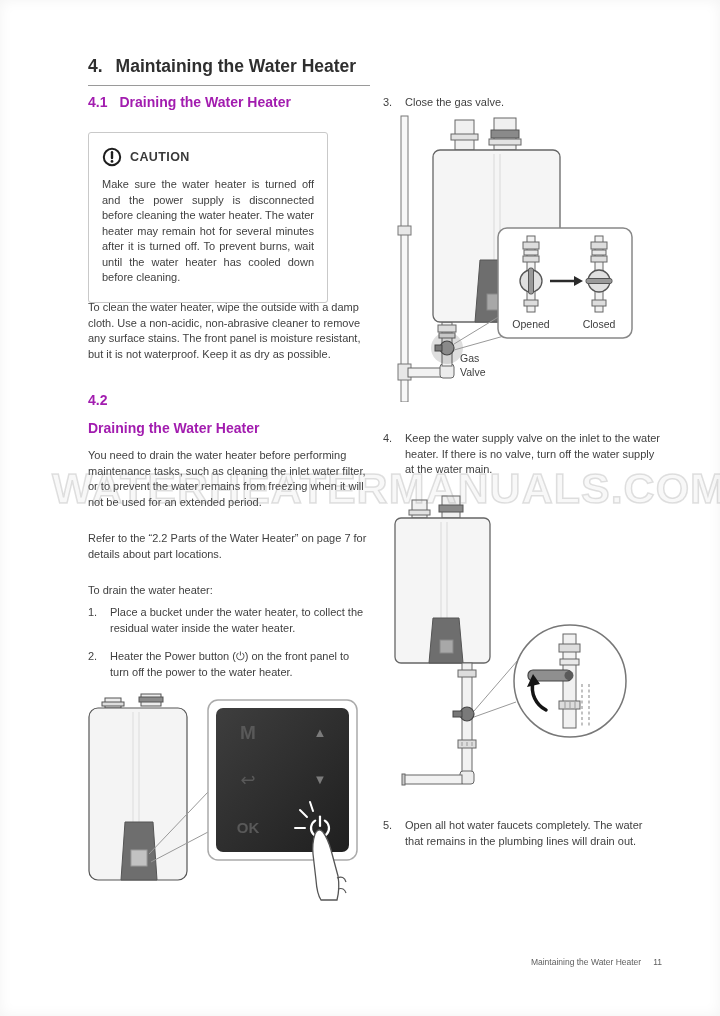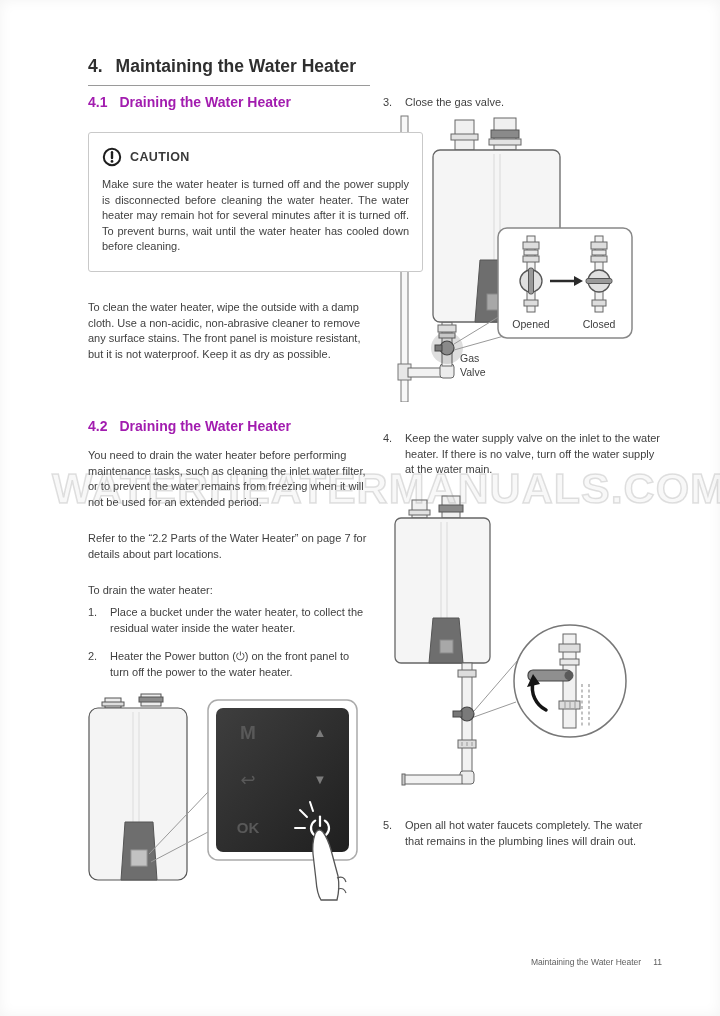--- a/index.html
+++ b/index.html
@@ -16,23 +16,23 @@
   .doc-title{
     position:absolute;left:88px;top:56px;width:282px;z-index:2;
     display:flex;gap:13px;font-weight:bold;font-size:17.5px;color:#2f2f2f;
     border-bottom:1.5px solid #9a9a9a;padding-bottom:8px;
   }
   .sec-head{
     position:absolute;left:88px;width:282px;z-index:2;
     display:flex;gap:12px;font-weight:bold;font-size:14px;color:#a21caf;
   }
   .h41{top:94px;}
-  .h42{top:418px;}
+  .h42{top:392px;flex-direction:column;}
   .caution-box{
-    position:absolute;left:88px;top:132px;width:335px;box-sizing:border-box;z-index:2;
+    position:absolute;left:88px;top:132px;width:240px;box-sizing:border-box;z-index:2;
     border:1px solid #c9c9c9;border-radius:3px;padding:14px 13px 16px 13px;background:#fff;
   }
   .caution-head{display:flex;align-items:center;gap:8px;margin-bottom:10px;}
   .caution-label{font-size:12.5px;font-weight:bold;color:#3a3a3a;letter-spacing:0.4px;}
   .caution-text{margin:0;font-size:11px;line-height:15.5px;text-align:justify;color:#3f3f3f;}
   .para{position:absolute;left:88px;width:282px;margin:0;font-size:11px;line-height:15.5px;color:#3f3f3f;z-index:2;}
   .p-clean{top:300px;}
   .p-intro{top:448px;}
   .p-refer{top:531px;}
   .p-lead{top:583px;}

